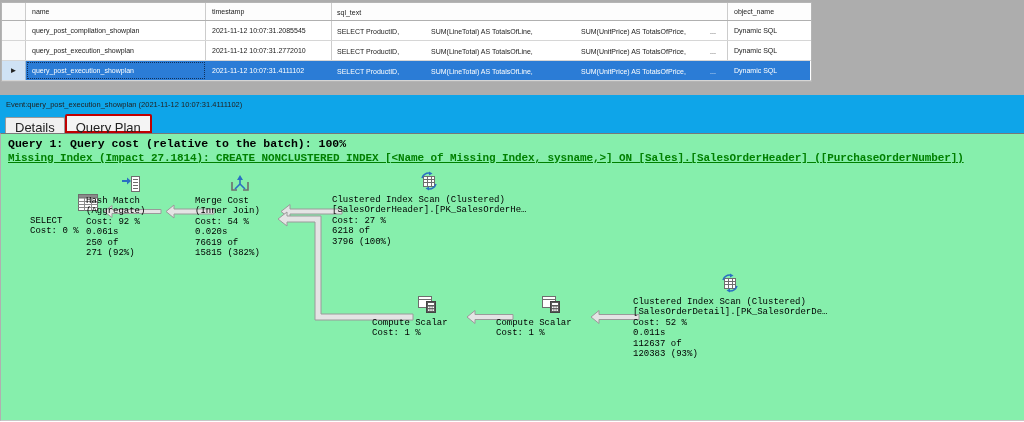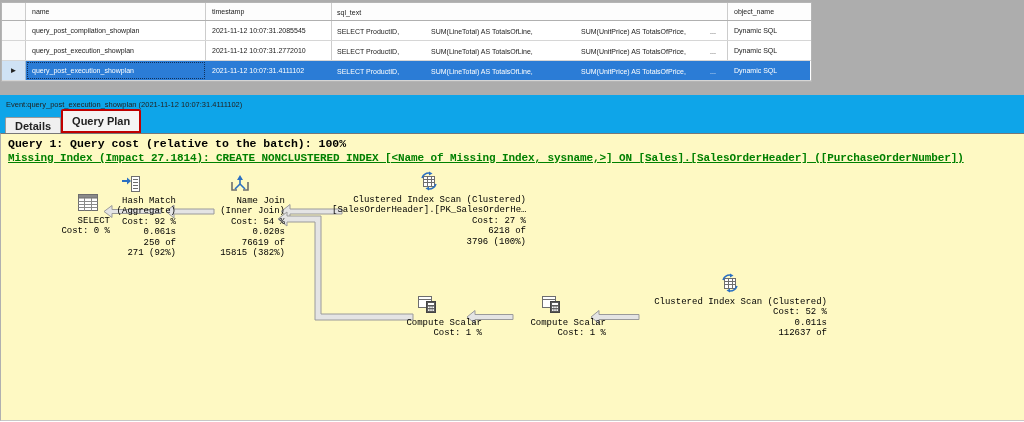--- a/index.html
+++ b/index.html
@@ -25,38 +25,38 @@
   .sql-p0{left:5px;} .sql-p1{left:99px;} .sql-p2{left:249px;} .sql-p3{left:378px;}
   .grid-row.sel .cell{background:#2b7cd6;color:#ffffff;border-right-color:#2b7cd6;}
   .grid-row.sel .c-sel{background:#cfe2f5;color:#111;border-right:1px solid #9fb8cf;}
   .grid-row.sel .c-name{outline:1px dotted #10305a;outline-offset:-2px;}
   .row-marker{font-size:8px;color:#222;line-height:1;}
 
   
   .event-panel{position:absolute;left:0;top:95px;width:1024px;height:38px;background:#0ea5e9;}
   .event-label{position:absolute;left:6px;top:5px;font-size:7.5px;color:#222;}
   .tabs{position:absolute;left:5px;bottom:0;display:flex;align-items:flex-end;}
-  .tab{box-sizing:border-box;font-size:11px;color:#222;background:#f0f0f0;
+  .tab{box-sizing:border-box;font-size:13px;color:#222;background:#f0f0f0;
        border:1px solid #9a9a9a;border-bottom:none;padding:2px 9px 2px 9px;height:16px;
-       border-radius:2px 2px 0 0;font-weight:bold;}
-  .tab.active{height:24px;padding-top:4px;background:#f4f4f4;
+       border-radius:2px 2px 0 0;}
+  .tab.active{height:19px;padding-top:4px;background:#f4f4f4;
        border:2px solid #c00000;border-bottom:2px solid #c00000;}
 
   
-  .plan-panel{position:absolute;left:0;top:133px;width:1024px;height:288px;background:#fef9c3;
+  .plan-panel{position:absolute;left:0;top:133px;width:1024px;height:288px;background:#86efac;
        border-top:1px solid #787878;box-sizing:border-box;
        border-left:1px solid #b0b0b0;border-bottom:1px solid #c8c8c8;}
   .q-header{position:absolute;left:7px;top:3px;font-family:"Liberation Mono",monospace;
        font-size:11.5px;font-weight:bold;color:#000;white-space:pre;}
   .mi-line{position:absolute;left:7px;top:18px;font-family:"Liberation Mono",monospace;
        font-size:11px;font-weight:bold;color:#008000;letter-spacing:-0.1px;
        text-decoration:underline;white-space:pre;}
   .arrow-layer{position:absolute;left:0;top:0;width:1024px;height:288px;pointer-events:none;}
 
-  .node{position:absolute;text-align:right;font-family:"Liberation Mono",monospace;
+  .node{position:absolute;text-align:left;font-family:"Liberation Mono",monospace;
        font-size:9px;color:#000;}
   .node .line{line-height:10.4px;white-space:pre;}
   .icon-wrap{height:22px;display:flex;justify-content:center;align-items:flex-start;margin-bottom:2px;}
   .node-hash .icon-wrap,.node-merge .icon-wrap{margin-bottom:0;}
   .node-select .icon-wrap{justify-content:flex-start;padding-left:46px;}
 
   svg.op{display:block;}
 </style>
 </head>
 <body>
@@ -180,21 +180,21 @@
       <div class="icon-wrap">
         <svg class="op" width="20" height="20" viewBox="0 0 20 20">
           <path d="M2,8 L2,16 L7,16" fill="none" stroke="#6e6e6e" stroke-width="1.6"></path>
           <path d="M18,8 L18,16 L13,16" fill="none" stroke="#6e6e6e" stroke-width="1.6"></path>
           <path d="M10,10 L5,15" stroke="#2a6fc2" stroke-width="1.6" fill="none"></path>
           <path d="M10,10 L15,15" stroke="#2a6fc2" stroke-width="1.6" fill="none"></path>
           <line x1="10" y1="4.5" x2="10" y2="10" stroke="#2a6fc2" stroke-width="1.6"></line>
           <path d="M10,1 L13,6 L7,6 Z" fill="#2a6fc2"></path>
         </svg>
       </div>
-      <div class="line">Name Join</div>
+      <div class="line">Merge Cost</div>
       <div class="line">(Inner Join)</div>
       <div class="line">Cost: 54 %</div>
       <div class="line">0.020s</div>
       <div class="line">76619 of</div>
       <div class="line">15815 (382%)</div>
     </div>
 
     <div class="node" style="left:331px;top:37px;width:194px;">
       <div class="icon-wrap">
         <svg class="op" width="22" height="20" viewBox="0 0 22 20">
@@ -262,19 +262,21 @@
           <line x1="5.5" y1="11.5" x2="16.5" y2="11.5" stroke="#6e6e6e"></line>
           <line x1="9.5" y1="5.5" x2="9.5" y2="15.5" stroke="#6e6e6e"></line>
           <line x1="13.5" y1="5.5" x2="13.5" y2="15.5" stroke="#6e6e6e"></line>
           <path d="M4,7 A7.5,7.5 0 0 1 11,2" fill="none" stroke="#2a6fc2" stroke-width="1.5"></path>
           <path d="M11,0.5 L14.5,2.5 L11,4.5 Z" fill="#2a6fc2"></path>
           <path d="M18,13 A7.5,7.5 0 0 1 11,18" fill="none" stroke="#2a6fc2" stroke-width="1.5"></path>
           <path d="M11,15.5 L7.5,17.5 L11,19.5 Z" fill="#2a6fc2"></path>
         </svg>
       </div>
       <div class="line">Clustered Index Scan (Clustered)</div>
+      <div class="line">[SalesOrderDetail].[PK_SalesOrderDe…</div>
       <div class="line">Cost: 52 %</div>
       <div class="line">0.011s</div>
       <div class="line">112637 of</div>
+      <div class="line">120383 (93%)</div>
     </div>
 
   </div>
 </div>
 
 </body></html>

